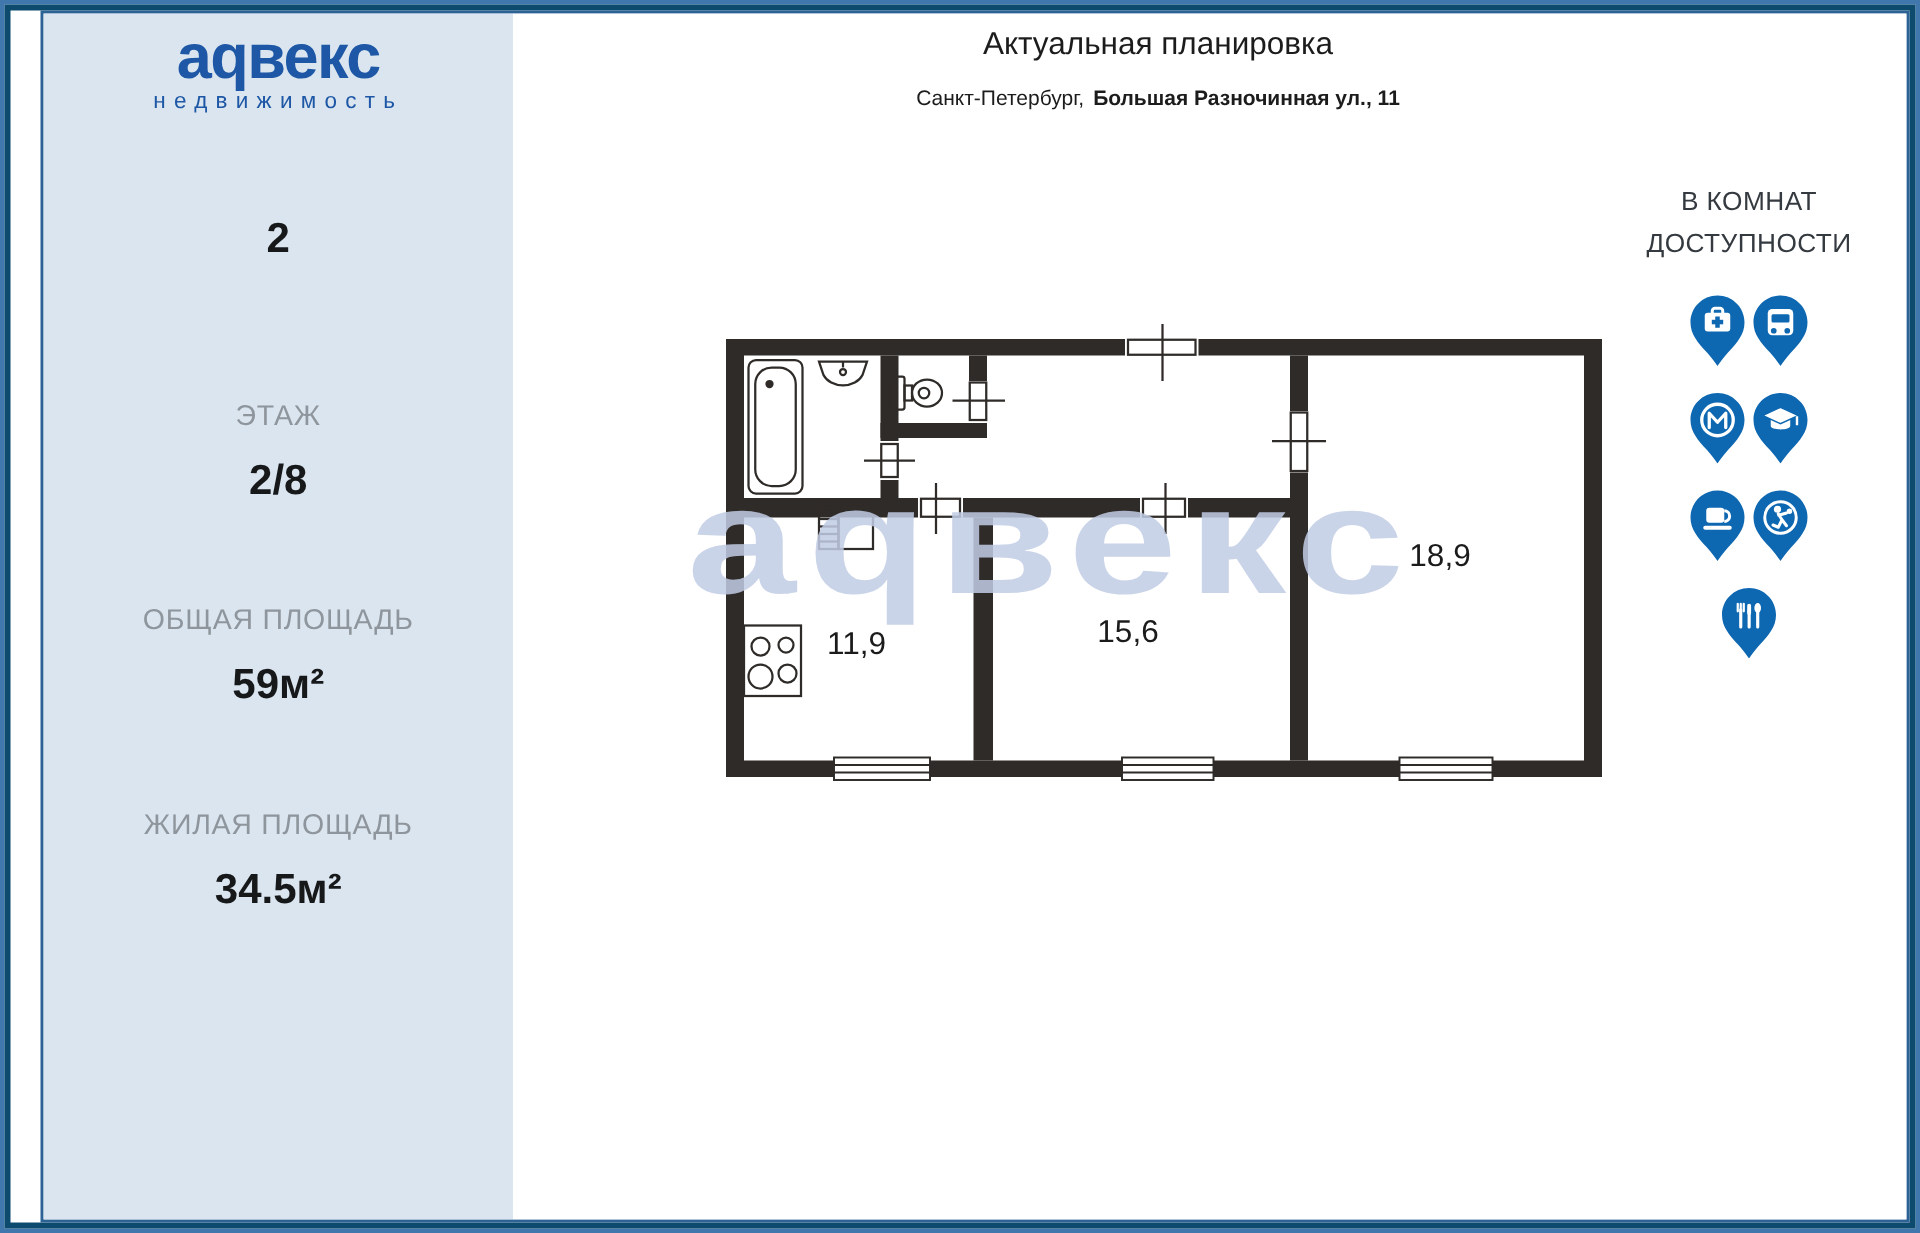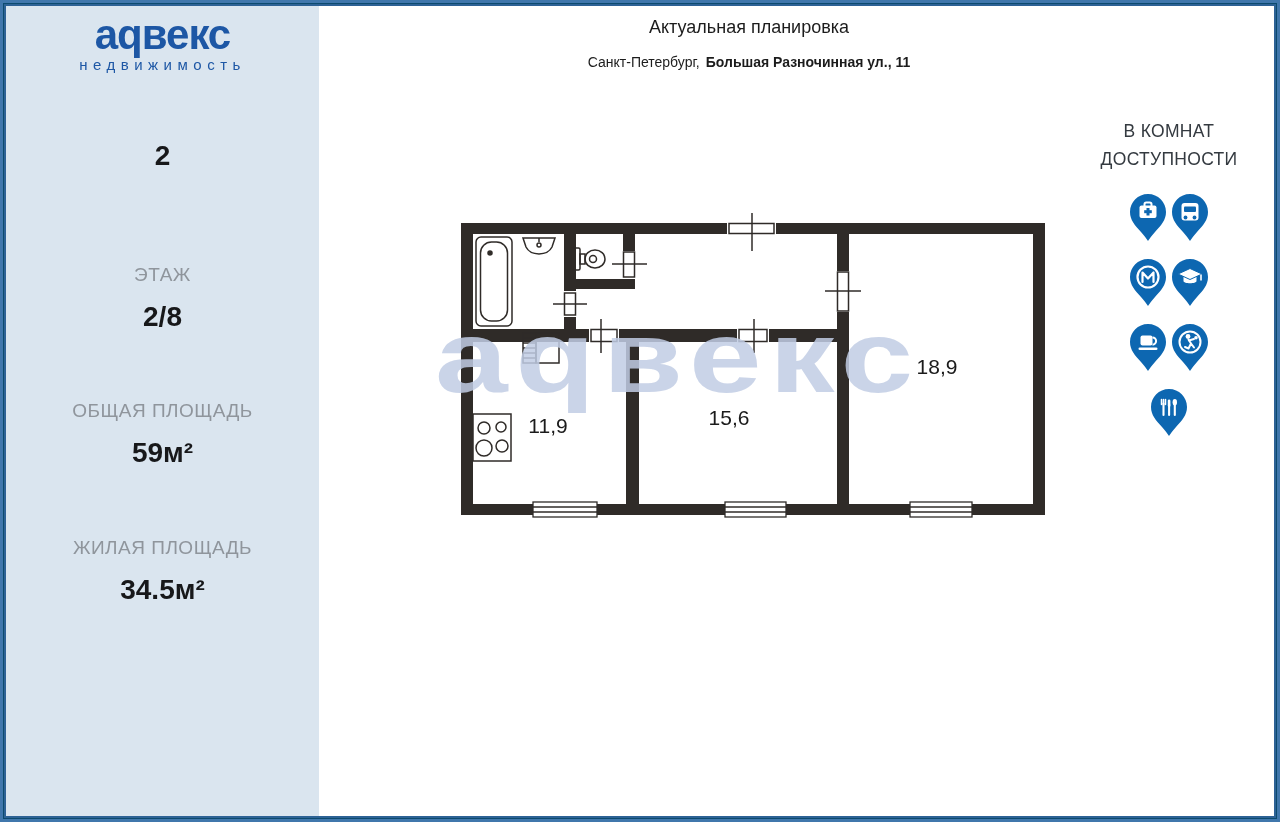--- a/index.html
+++ b/index.html
@@ -1,33 +1,33 @@
 <!DOCTYPE html>
 <html><head>
 <meta charset="utf-8">
 <style>
   html,body{margin:0;padding:0;background:#fff;font-family:"Liberation Sans",sans-serif;}
   .frame{width:1280px;height:822px;box-sizing:border-box;border:3px solid #4077ac;background:#fff;}
-  .frame2{width:100%;height:100%;box-sizing:border-box;border:1px solid #0c4a6e;}
+  .frame2{width:100%;height:100%;box-sizing:border-box;border:4px solid #0c4a6e;padding-left:20px;}
   .frame3{width:100%;height:100%;box-sizing:border-box;border:2px solid #2d6295;display:flex;overflow:hidden;}
 
   
   .sidebar{width:313px;flex:0 0 313px;background:#dae5ef;position:relative;}
   .logo{position:absolute;top:8px;left:0;width:100%;text-align:center;color:#1d57a5;}
   .logo-brand{font-size:42px;font-weight:700;letter-spacing:-1px;line-height:42px;}
   .logo-sub{font-size:15px;font-weight:400;letter-spacing:5.5px;margin-top:0px;}
   .stat{position:absolute;left:0;width:100%;text-align:center;}
   .stat-label{font-size:19px;line-height:24px;color:#8f959c;letter-spacing:0.5px;}
   .stat-value{font-size:28px;line-height:32px;margin-top:14px;font-weight:700;color:#17181a;}
   .stat1{top:120px}.stat2{top:257px}.stat3{top:393px}.stat4{top:530px}.stat5{top:667px}
 
   
   .main{flex:1;position:relative;background:#fff;}
   .head{position:absolute;top:6px;left:0;width:860px;text-align:center;color:#1c1c1c;}
-  .head-line1{font-size:18px;line-height:30px;}
+  .head-line1{font-size:21px;line-height:30px;}
   .head-line2{font-size:14px;line-height:30px;margin-top:5px;}
   .head-line2 .city{margin-right:6px;}
   .head-line2 .addr{font-weight:700;}
 
   .plan{position:absolute;left:138px;top:215px;width:592px;height:296px;overflow:visible;}
   .watermark{position:absolute;left:116px;top:300px;font-size:102px;font-weight:700;
     letter-spacing:6px;line-height:1;color:rgba(193,204,228,0.85);
     transform:scaleX(1.28);transform-origin:left center;pointer-events:none;white-space:nowrap;}
 
   .poi{position:absolute;top:111px;right:16px;width:178px;text-align:center;}

